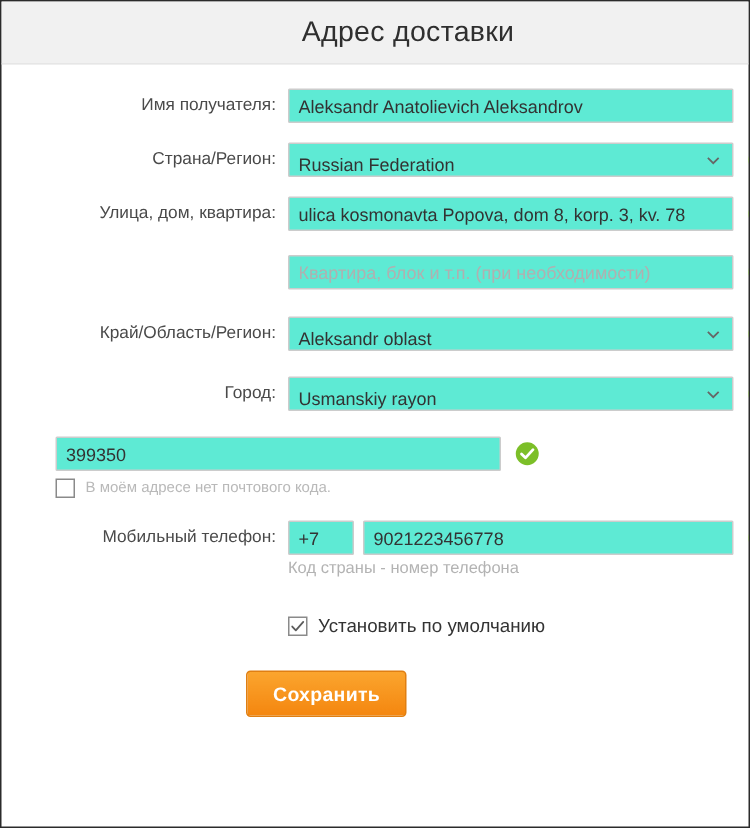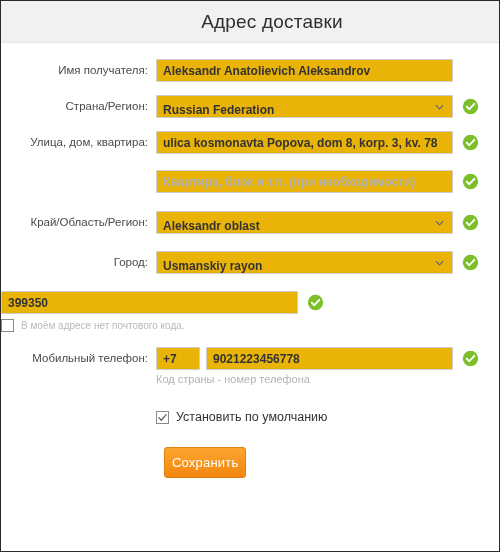--- a/index.html
+++ b/index.html
@@ -36,20 +36,21 @@
     margin-left: 44px;
   }
   
   .form {
     padding: 16px 0 0 0;
   }
   .row {
     display: flex;
     align-items: flex-start;
     margin-bottom: 6px;
+    margin-left: 36px;
   }
   .label-col {
     width: 155px;
     min-width: 155px;
     text-align: right;
     padding-right: 8px;
     box-sizing: border-box;
     font-size: 11.5px;
     color: #4a4a4a;
     padding-top: 5px;
@@ -62,28 +63,27 @@
     width: 40px;
     padding-top: 3px;
     padding-left: 9px;
     box-sizing: border-box;
   }
   input.txt, .select-box {
     width: 100%;
     box-sizing: border-box;
     height: 23px;
     border: 1px solid #cccccc;
-    background: #eab308;
+    background: #5eead4;
     font-family: "Liberation Sans", sans-serif;
     font-size: 12px;
     color: #333333;
     padding: 0 6px;
     outline: none;
     border-radius: 1px;
-    font-weight: bold;
   }
   input.txt::placeholder {
     color: #b0b0b0;
   }
   .select-box {
     position: relative;
     display: flex;
     align-items: flex-end;
     cursor: default;
   }
@@ -155,23 +155,23 @@
   
   .btn-row {
     margin-top: 23px;
     padding-left: 163px;
   }
   .save-btn {
     border: 1px solid #e07f12;
     background: linear-gradient(#fba52e, #f4860f);
     color: #ffffff;
     font-family: "Liberation Sans", sans-serif;
-    font-weight: normal;
+    font-weight: bold;
     font-size: 13px;
-    padding: 7px 7px;
+    padding: 7px 17px;
     border-radius: 3px;
     cursor: pointer;
     letter-spacing: 0.2px;
   }
   .spacer-sm { height: 7px; }
 </style>
 </head>
 <body>
 
 <div class="page">

